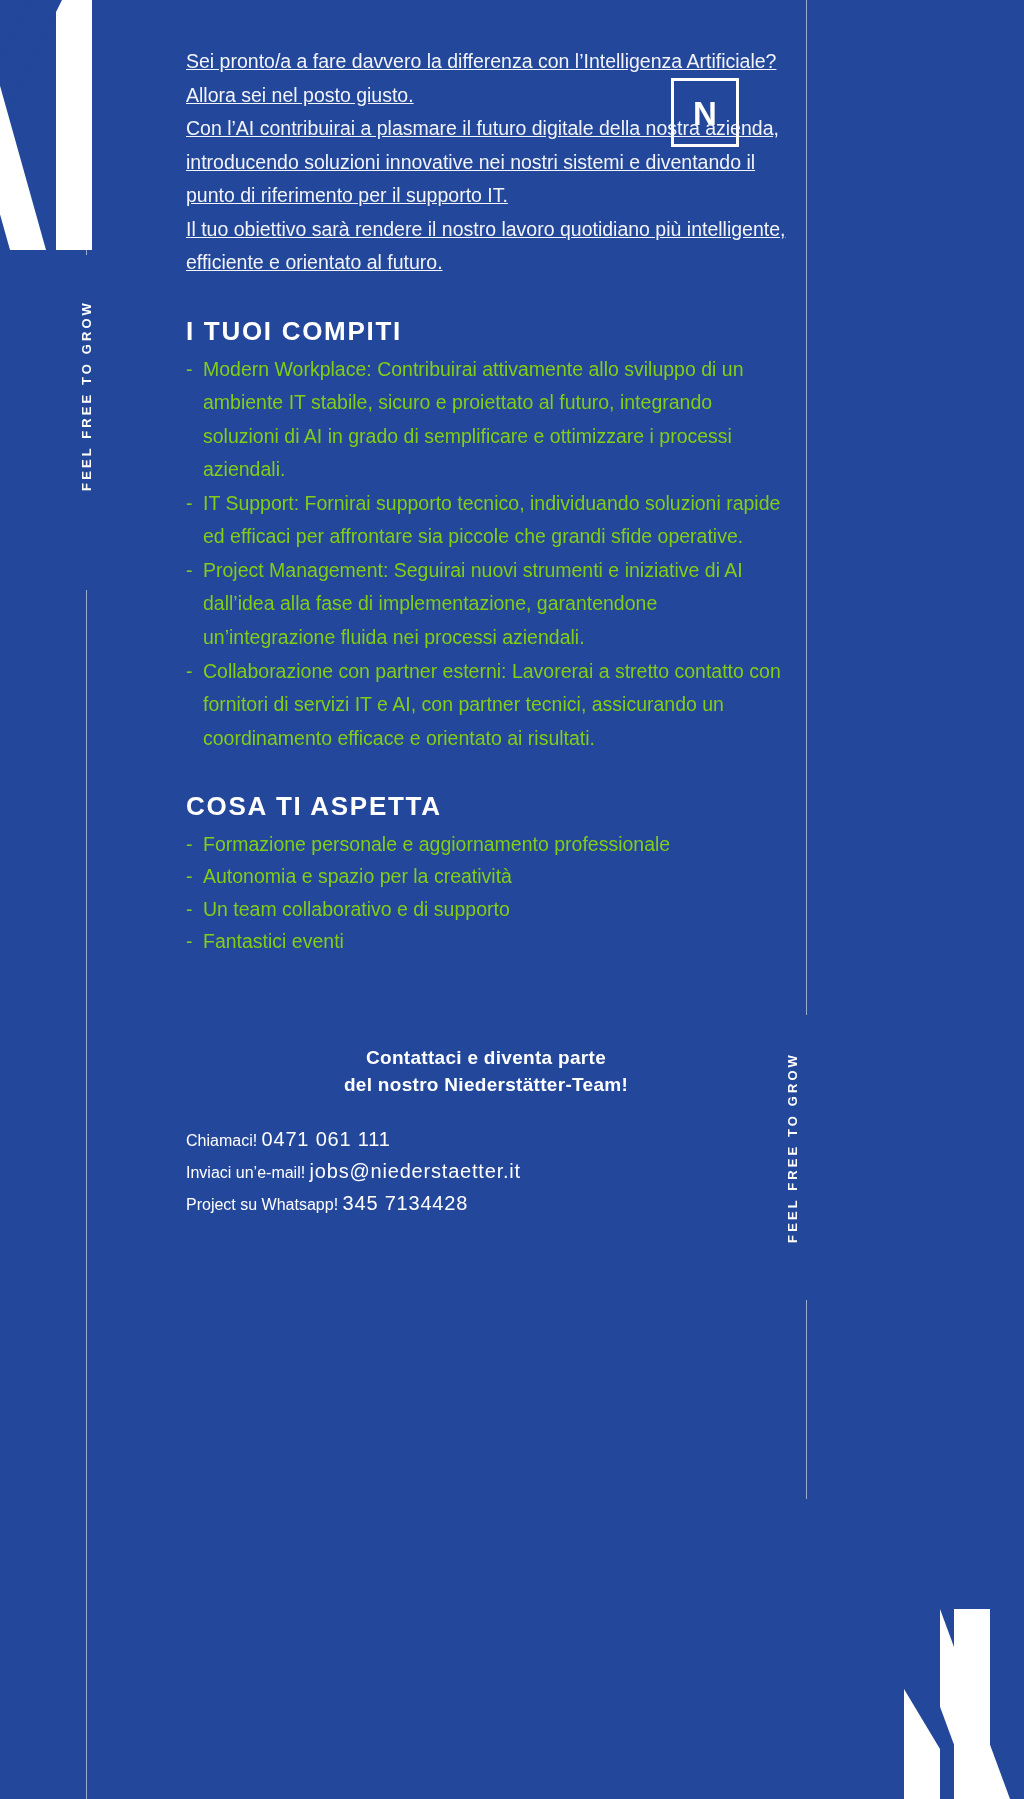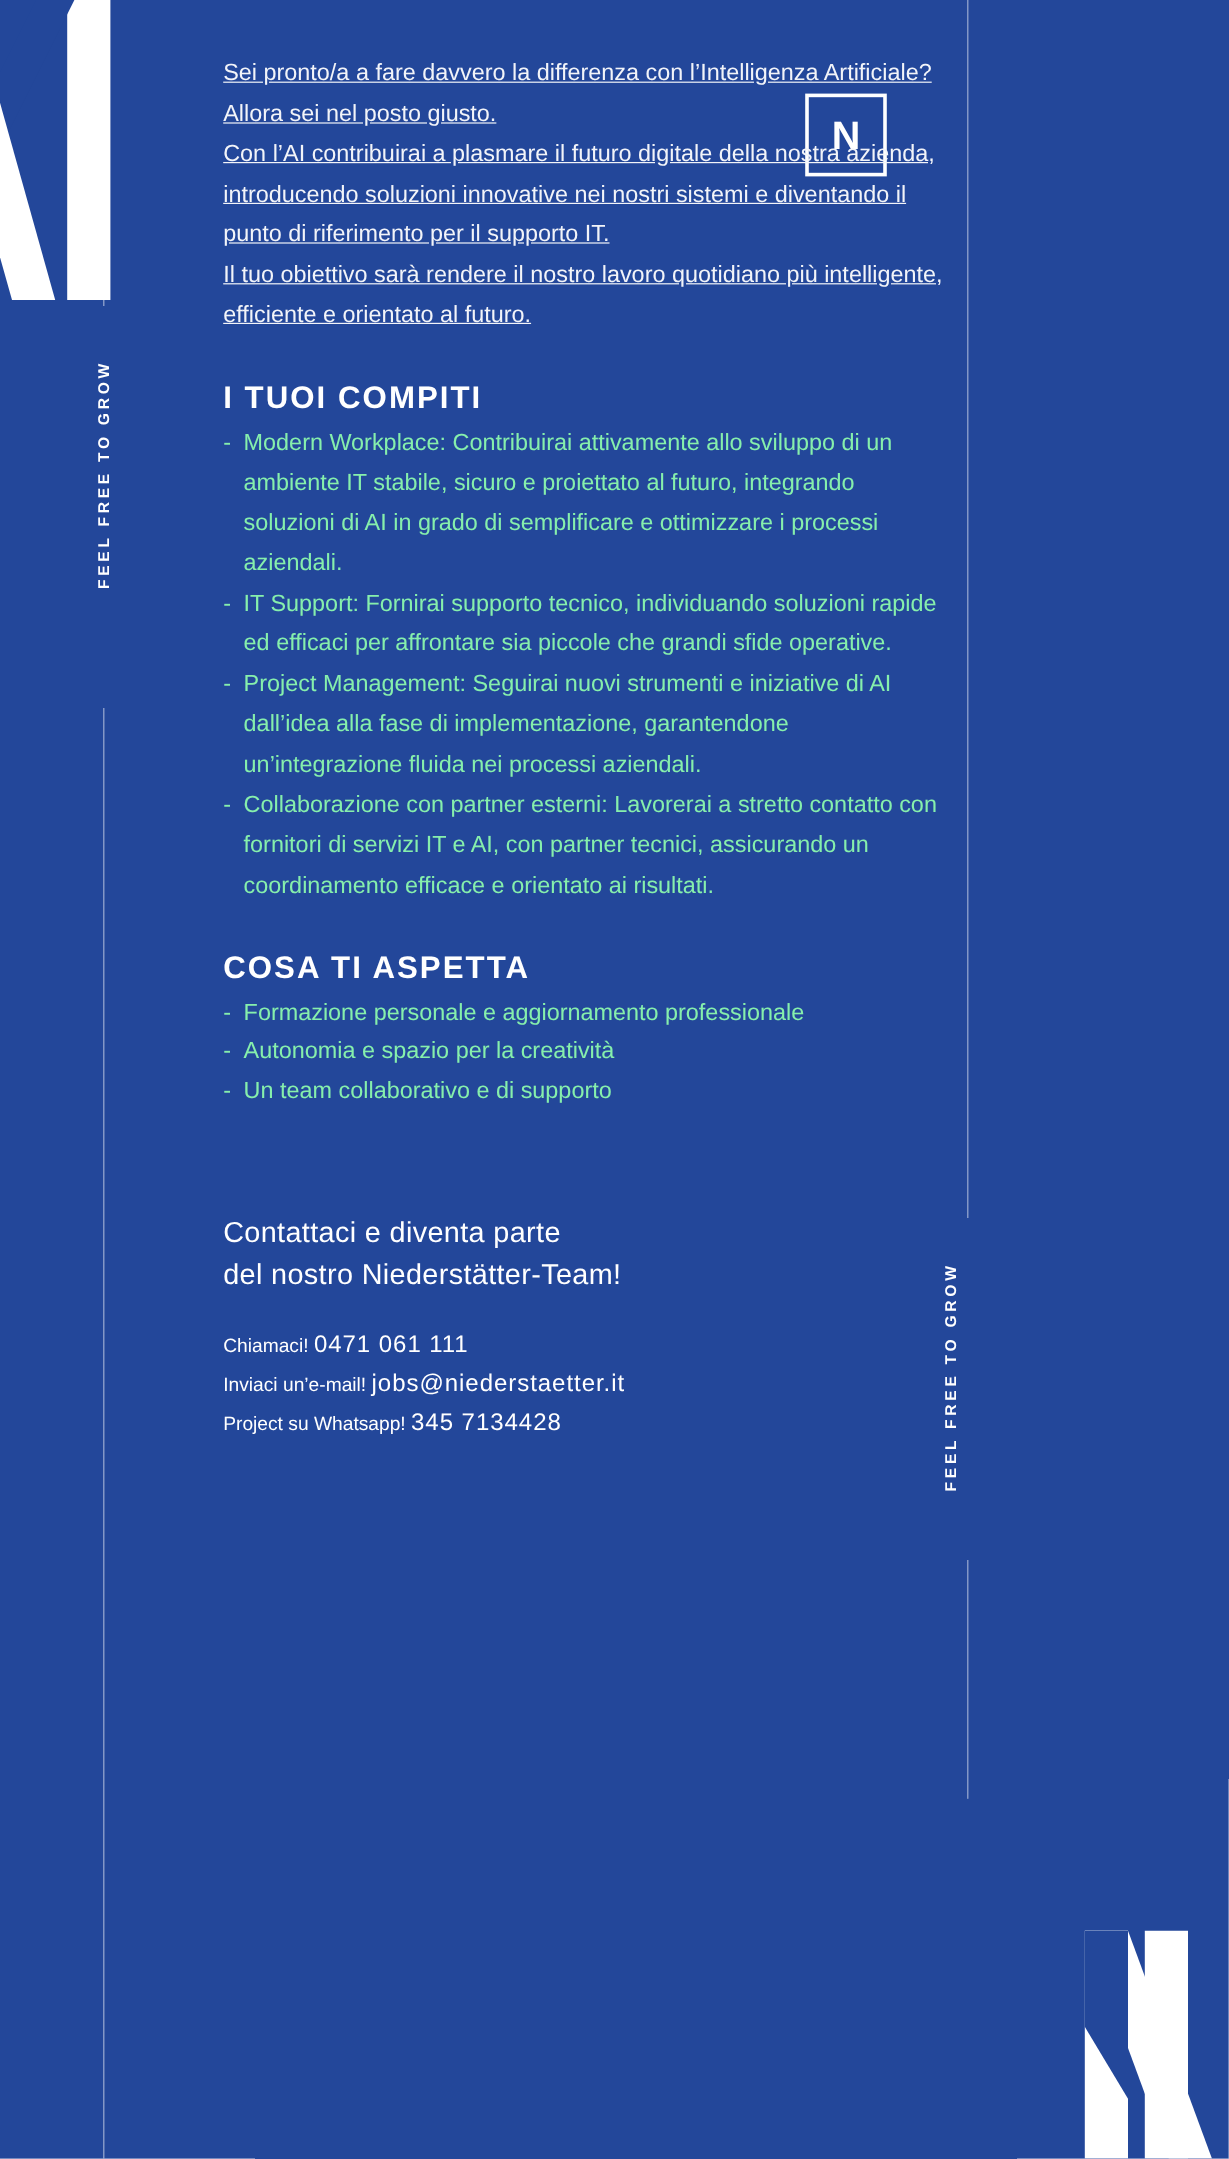--- a/index.html
+++ b/index.html
@@ -130,38 +130,39 @@
     margin: 0;
     padding: 0;
     list-style: none;
   }
   ul.bullets li {
     position: relative;
     padding-left: 17px;
     font-size: 19.5px;
     line-height: 1.72;
     font-weight: 300;
-    color: #86efac;
+    color: #84cc16;
   }
   ul.bullets li::before {
     content: "-";
     position: absolute;
     left: 0;
     top: 0;
   }
   ul.bullets.tight li { line-height: 1.66; }
 
   
   .contact { padding-top: 86px; }
   .contact-title {
     margin: 0;
-    font-size: 24px;
+    font-size: 19px;
     line-height: 1.45;
-    font-weight: normal;
+    font-weight: bold;
     letter-spacing: 0.3px;
+    text-align: center;
   }
   .contact-lines {
     margin: 0;
     padding-top: 24px;
   }
   .contact-row {
     font-size: 16px;
     line-height: 1.62;
     font-weight: 300;
     white-space: nowrap;
@@ -224,20 +225,21 @@
         <li>Collaborazione con partner esterni: Lavorerai a stretto contatto con fornitori di servizi IT e AI, con partner tecnici, assicurando un coordinamento efficace e orientato ai risultati.</li>
       </ul>
     </div>
 
     <div class="section">
       <h2 class="section-heading">COSA TI ASPETTA</h2>
       <ul class="bullets tight">
         <li>Formazione personale e aggiornamento professionale</li>
         <li>Autonomia e spazio per la creatività</li>
         <li>Un team collaborativo e di supporto</li>
+        <li>Fantastici eventi</li>
       </ul>
     </div>
 
     <div class="contact">
       <p class="contact-title">
         <span>Contattaci e diventa parte</span><br>
         <span>del nostro Niederstätter-Team!</span>
       </p>
       <div class="contact-lines">
         <div class="contact-row">

